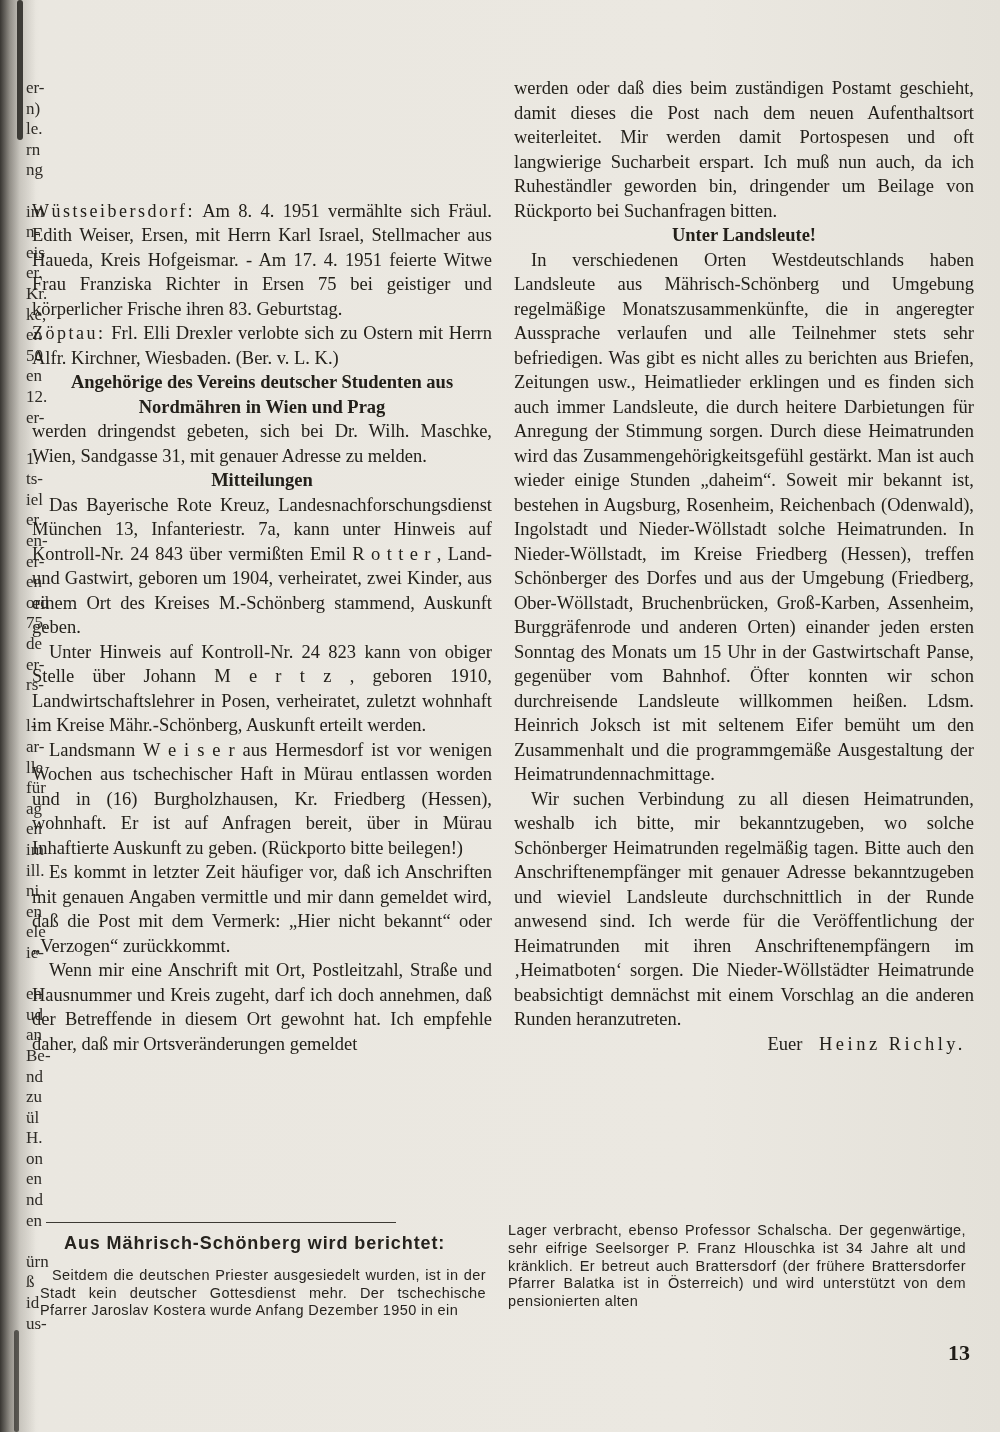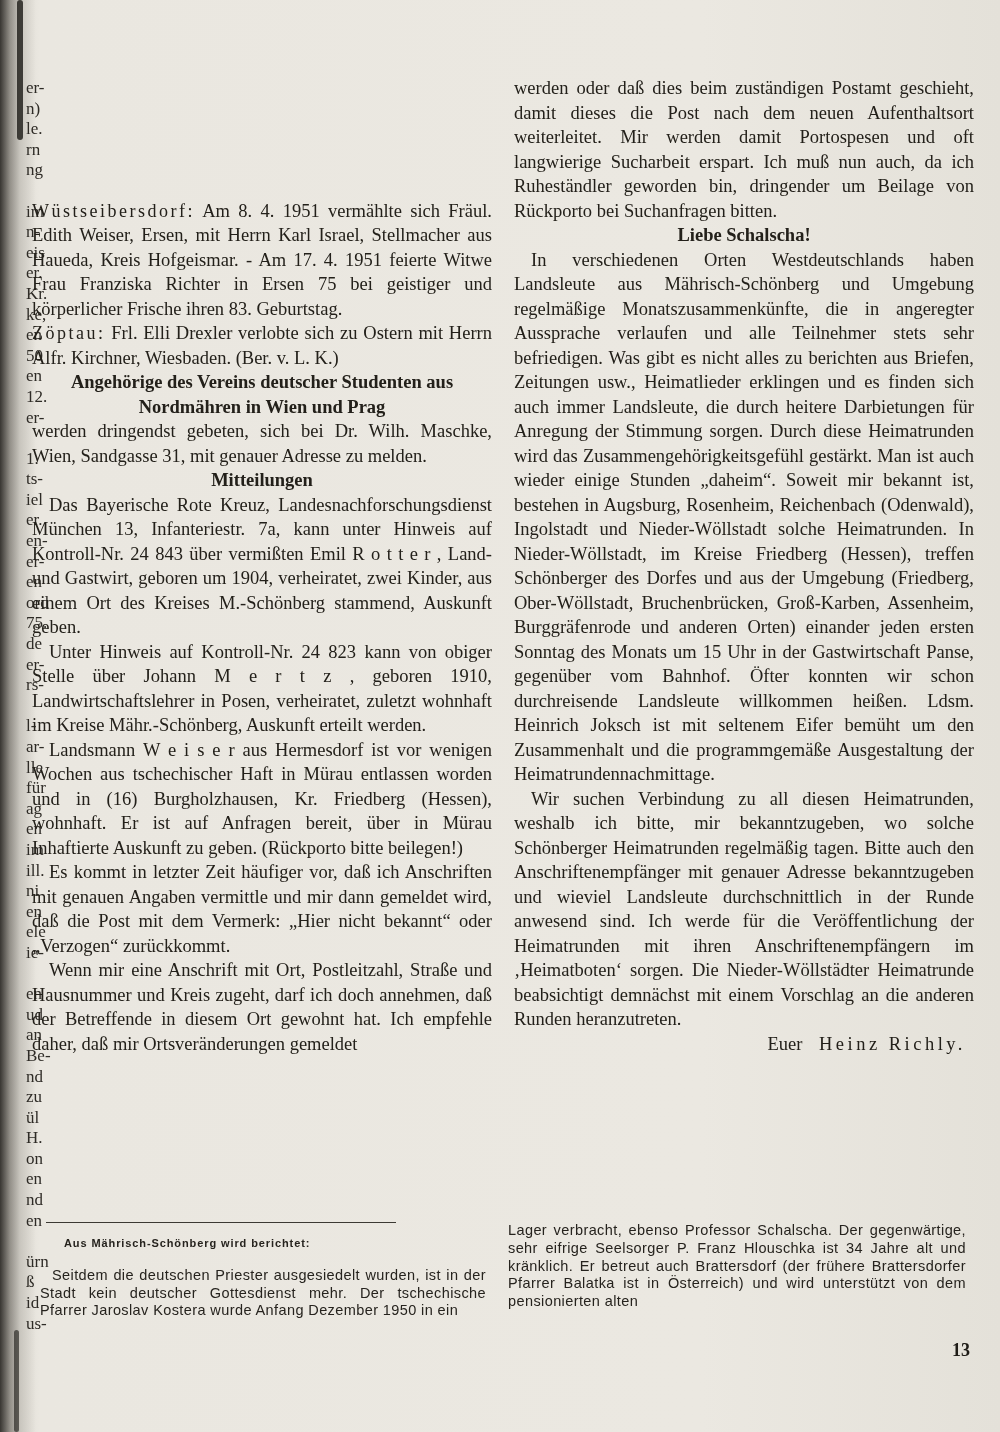--- a/index.html
+++ b/index.html
@@ -64,29 +64,29 @@
   }
   .bottom-col {
     font-family: "Liberation Sans", "DejaVu Sans", sans-serif;
     font-size: 14.5px; line-height: 17.8px; letter-spacing: 0.4px;
     text-align: justify; color: #26231e;
   }
   .bottom-left { width: 446px; margin-left: 8px; }
   .bottom-right { width: 458px; }
   .top-rule { border: none; border-top: 1.6px solid #3c3933; width: 350px; margin: 0 0 12px 6px; }
   .bottom-heading {
-    font-size: 11px; font-weight: bold; letter-spacing: 0.9px;
+    font-size: 18px; font-weight: bold; letter-spacing: 0.9px;
     margin: 0 0 14px 24px; text-align: left;
   }
   .bottom-para { text-indent: 12px; }
   .bottom-para.no-indent { text-indent: 0; }
 
   .page-number {
     position: absolute; top: 1340px; right: 30px;
-    font-weight: bold; font-size: 18px; color: #1f1c17;
+    font-weight: bold; font-size: 22px; color: #1f1c17;
     font-family: "Liberation Serif", "DejaVu Serif", serif;
   }
 </style>
 </head>
 <body>
 
 <div class="gutter-shadow">
   <div class="streak-top"></div>
   <div class="streak-bottom"></div>
 </div>
@@ -176,21 +176,21 @@
       <p class="para">Das Bayerische Rote Kreuz, Landesnachforschungsdienst München 13, Infanteriestr. 7a, kann unter Hinweis auf Kontroll-Nr. 24 843 über vermißten Emil R o t t e r , Land- und Gastwirt, geboren um 1904, verheiratet, zwei Kinder, aus einem Ort des Kreises M.-Schönberg stammend, Auskunft geben.</p>
       <p class="para">Unter Hinweis auf Kontroll-Nr. 24 823 kann von obiger Stelle über Johann M e r t z , geboren 1910, Landwirtschaftslehrer in Posen, verheiratet, zuletzt wohnhaft im Kreise Mähr.-Schönberg, Auskunft erteilt werden.</p>
       <p class="para">Landsmann W e i s e r aus Hermesdorf ist vor wenigen Wochen aus tschechischer Haft in Mürau entlassen worden und in (16) Burgholzhausen, Kr. Friedberg (Hessen), wohnhaft. Er ist auf Anfragen bereit, über in Mürau Inhaftierte Auskunft zu geben. (Rückporto bitte beilegen!)</p>
       <p class="para">Es kommt in letzter Zeit häufiger vor, daß ich Anschriften mit genauen Angaben vermittle und mir dann gemeldet wird, daß die Post mit dem Vermerk: „Hier nicht bekannt“ oder „Verzogen“ zurückkommt.</p>
       <p class="para">Wenn mir eine Anschrift mit Ort, Postleitzahl, Straße und Hausnummer und Kreis zugeht, darf ich doch annehmen, daß der Betreffende in diesem Ort gewohnt hat. Ich empfehle daher, daß mir Ortsveränderungen gemeldet</p>
     </div>
 
     <div class="col">
       <p class="para entry">werden oder daß dies beim zuständigen Postamt geschieht, damit dieses die Post nach dem neuen Aufenthaltsort weiterleitet. Mir werden damit Portospesen und oft langwierige Sucharbeit erspart. Ich muß nun auch, da ich Ruheständler geworden bin, dringender um Beilage von Rückporto bei Suchanfragen bitten.</p>
 
-      <h3 class="col-heading">Liebe Schalscha!</h3>
+      <h3 class="col-heading">Unter Landsleute!</h3>
       <p class="para">In verschiedenen Orten Westdeutschlands haben Landsleute aus Mährisch-Schönberg und Umgebung regelmäßige Monatszusammenkünfte, die in angeregter Aussprache verlaufen und alle Teilnehmer stets sehr befriedigen. Was gibt es nicht alles zu berichten aus Briefen, Zeitungen usw., Heimatlieder erklingen und es finden sich auch immer Landsleute, die durch heitere Darbietungen für Anregung der Stimmung sorgen. Durch diese Heimatrunden wird das Zusammengehörigkeitsgefühl gestärkt. Man ist auch wieder einige Stunden „daheim“. Soweit mir bekannt ist, bestehen in Augsburg, Rosenheim, Reichenbach (Odenwald), Ingolstadt und Nieder-Wöllstadt solche Heimatrunden. In Nieder-Wöllstadt, im Kreise Friedberg (Hessen), treffen Schönberger des Dorfes und aus der Umgebung (Friedberg, Ober-Wöllstadt, Bruchenbrücken, Groß-Karben, Assenheim, Burggräfenrode und anderen Orten) einander jeden ersten Sonntag des Monats um 15 Uhr in der Gastwirtschaft Panse, gegenüber vom Bahnhof. Öfter konnten wir schon durchreisende Landsleute willkommen heißen. Ldsm. Heinrich Joksch ist mit seltenem Eifer bemüht um den Zusammenhalt und die programmgemäße Ausgestaltung der Heimatrundennachmittage.</p>
       <p class="para">Wir suchen Verbindung zu all diesen Heimatrunden, weshalb ich bitte, mir bekanntzugeben, wo solche Schönberger Heimatrunden regelmäßig tagen. Bitte auch den Anschriftenempfänger mit genauer Adresse bekanntzugeben und wieviel Landsleute durchschnittlich in der Runde anwesend sind. Ich werde für die Veröffentlichung der Heimatrunden mit ihren Anschriftenempfängern im ‚Heimatboten‘ sorgen. Die Nieder-Wöllstädter Heimatrunde beabsichtigt demnächst mit einem Vorschlag an die anderen Runden heranzutreten.</p>
 
       <p class="signature">
         <span>Euer</span>
         <span class="spaced-name">Heinz Richly.</span>
       </p>
     </div>
 
   </div>

